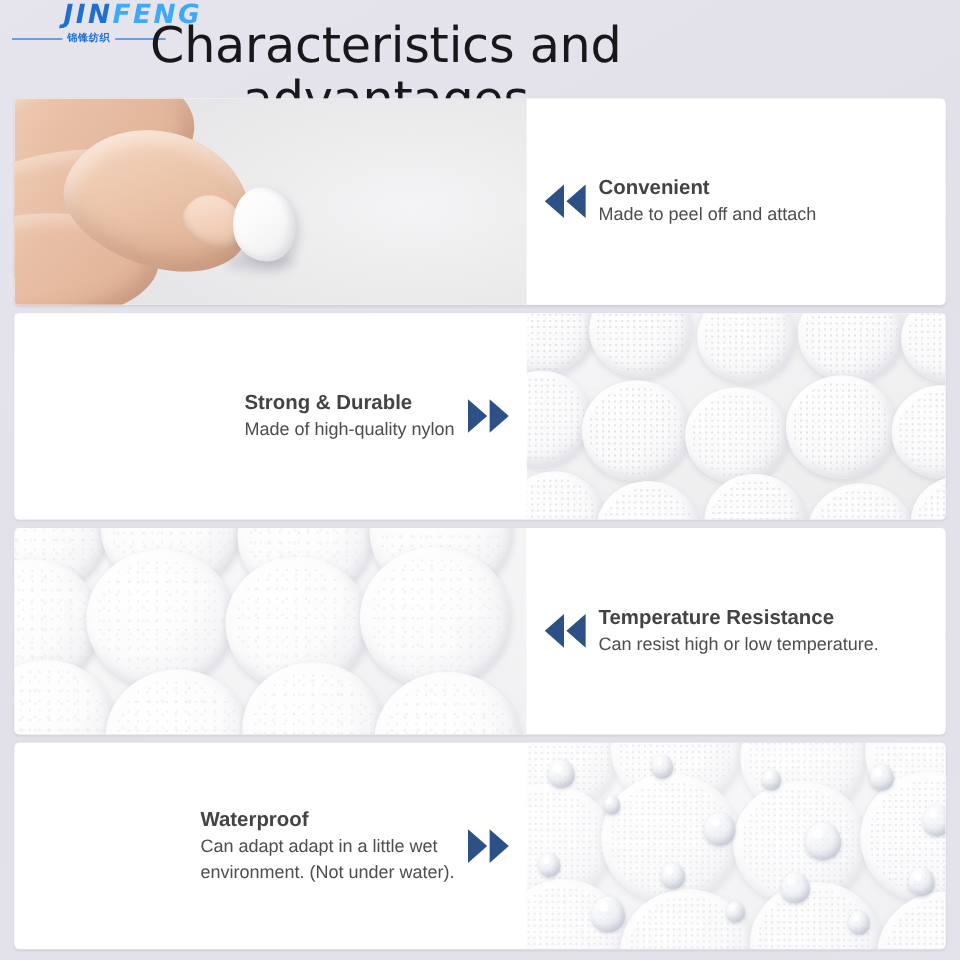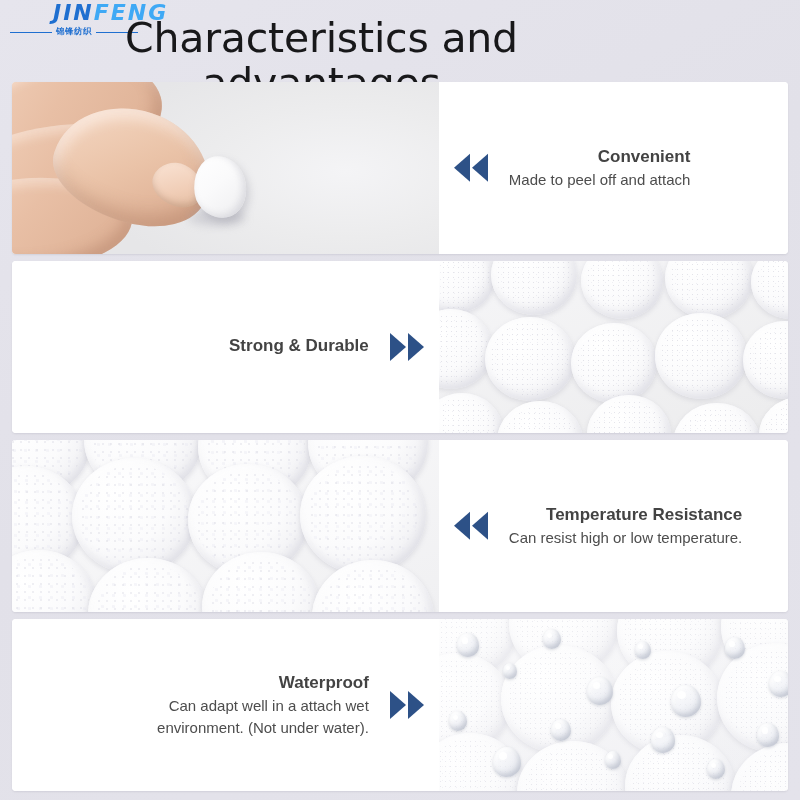--- a/index.html
+++ b/index.html
@@ -99,24 +99,23 @@
   .row.text-left .panel-img  { width: 45%; }
   .row.text-left .panel-text { width: 55%; }
 
   
   .text-inner {
     position: absolute;
     top: 50%;
     transform: translateY(-50%);
     display: flex;
     align-items: center;
-    gap: 20px;
+    gap: 10px;
     padding: 0 14px;
     width: 100%;
-    text-align: right;
   }
   .row.text-right .text-inner { left: 0; }
   .row.text-left  .text-inner { right: 0; justify-content: flex-end; }
 
   .copy { max-width: 300px; }
   .feat-title {
     font-family: "Liberation Sans", sans-serif;
     font-size: 17px;
     font-weight: 700;
     color: #434343;
@@ -285,20 +284,21 @@
         </div>
       </div>
     </div>
   </div>
 
   <div class="row text-left">
     <div class="panel-text">
       <div class="text-inner">
         <div class="copy">
           <div class="feat-title">Strong &amp; Durable</div>
+          <div class="feat-desc">Made of high-quality nylon</div>
         </div>
         <svg class="chev" width="36" height="30" viewBox="0 0 36 30">
           <polygon points="1,1 1,29 17,15" fill="#2d5187"></polygon>
           <polygon points="19,1 19,29 35,15" fill="#2d5187"></polygon>
         </svg>
       </div>
     </div>
     <div class="panel-img">
       <div class="ph ph-dots">
         <div class="bg" style="background:linear-gradient(160deg,#f6f6f8 0%,#ececed 100%)"></div>
@@ -351,21 +351,21 @@
         </div>
       </div>
     </div>
   </div>
 
   <div class="row text-left">
     <div class="panel-text">
       <div class="text-inner">
         <div class="copy">
           <div class="feat-title">Waterproof</div>
-          <div class="feat-desc">Can adapt well in a attach wet</div>
+          <div class="feat-desc">Can adapt adapt in a little wet</div>
           <div class="feat-desc">environment. (Not under water).</div>
         </div>
         <svg class="chev" width="36" height="30" viewBox="0 0 36 30">
           <polygon points="1,1 1,29 17,15" fill="#2d5187"></polygon>
           <polygon points="19,1 19,29 35,15" fill="#2d5187"></polygon>
         </svg>
       </div>
     </div>
     <div class="panel-img">
       <div class="ph ph-dots ph-water">

